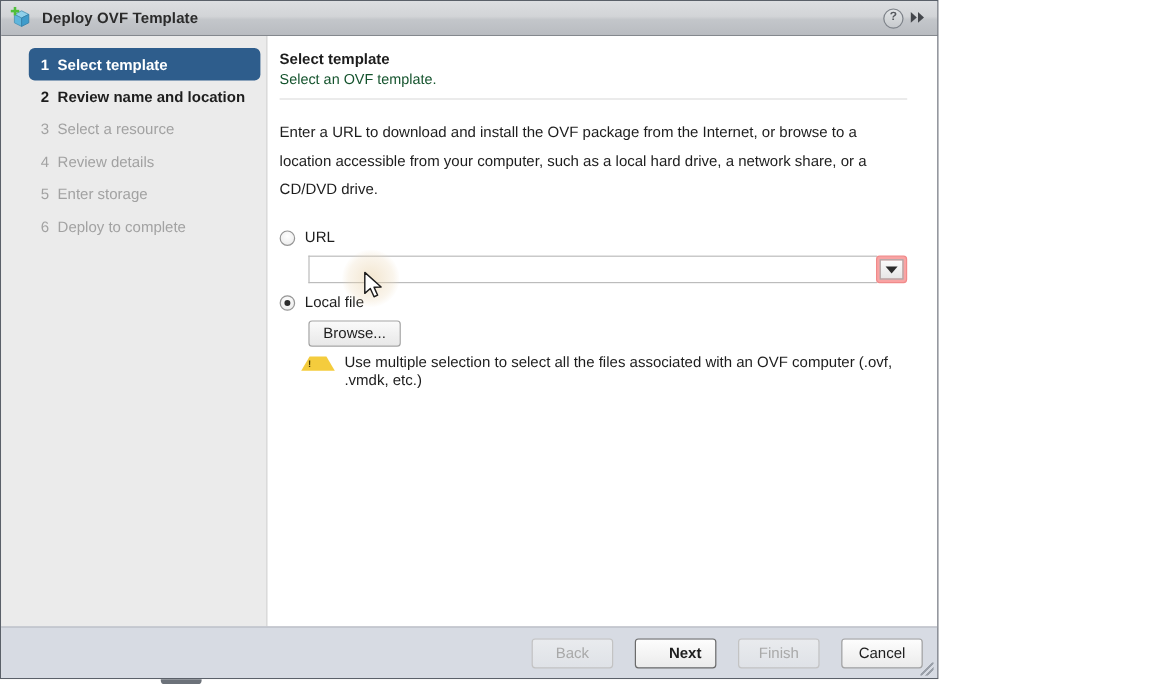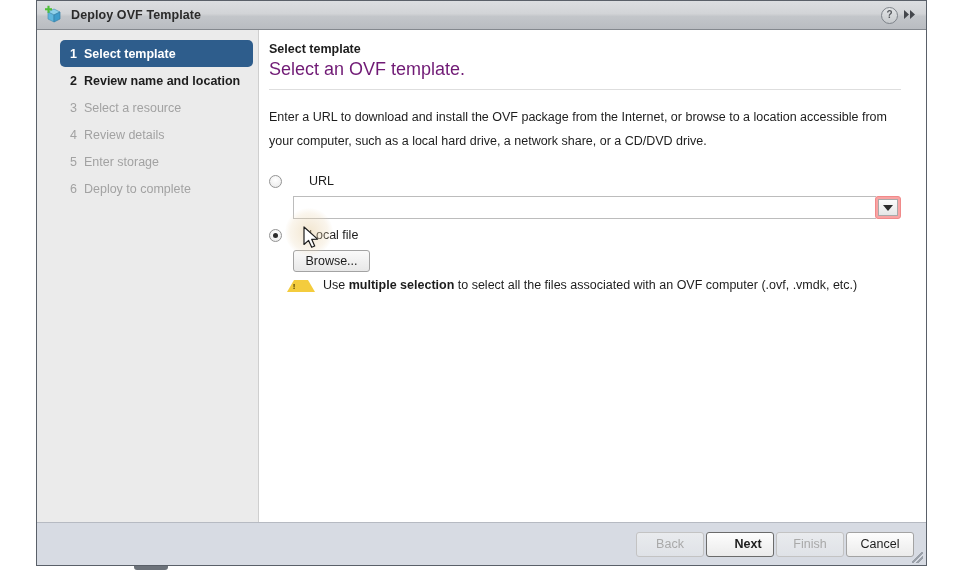--- a/index.html
+++ b/index.html
@@ -14,28 +14,27 @@
     font-size: 12px;
     color: #1d1d1d;
     overflow: hidden;
     position: relative;
   }
 
   
   #window {
     position: absolute;
     left: 0; top: 0;
-    width: 891px;
+    width: 782px;
     height: 566px;
     box-sizing: border-box;
     background: #ffffff;
     border: 1px solid #5a6069;
     display: flex;
     flex-direction: column;
-    margin-left: 36px;
   }
 
   
   #titlebar {
     height: 29px;
     flex: 0 0 29px;
     background: linear-gradient(to bottom, #dcdee1 0%, #d2d4d7 45%, #c3c6ca 55%, #b9bcc1 100%);
     border-bottom: 1px solid #84888e;
     display: flex;
     align-items: center;
@@ -135,43 +134,42 @@
     box-sizing: border-box;
     min-width: 0;
   }
   .sec-title {
     font-size: 12.5px;
     font-weight: bold;
     color: #1d1d1d;
     margin-bottom: 3px;
   }
   .sec-sub {
-    font-size: 18px;
-    color: #701a75;
+    font-size: 12px;
+    color: #14532d;
   }
   .hr {
     border-top: 1px solid #dedede;
     margin: 9px 0 15px 0;
   }
   .para {
     font-size: 12.5px;
     line-height: 24px;
     color: #1d1d1d;
     margin-bottom: 19px;
     max-width: 712px;
   }
 
   
   .radio-row {
     display: flex;
     align-items: center;
     height: 18px;
     margin-bottom: 6px;
     cursor: pointer;
-    gap: 19px;
   }
   .radio {
     width: 13px; height: 13px;
     border-radius: 50%;
     border: 1px solid #949494;
     background: radial-gradient(circle at 50% 35%, #ffffff 0%, #efefef 70%, #e2e2e2 100%);
     margin-right: 8px;
     flex: 0 0 13px;
     position: relative;
     box-sizing: border-box;
@@ -272,33 +270,33 @@
     font-weight: bold;
     color: #4a3c00;
     line-height: 9px;
     text-align: center;
   }
   .warn-text {
     font-size: 12.5px;
     color: #1d1d1d;
     line-height: 15px;
   }
-  .warn-text b { font-weight: bold; }
+  .warn-text b { font-weight: normal; }
 
   
   #footer {
     flex: 0 0 42px;
     height: 42px;
     background: #d7dbe3;
     border-top: 1px solid #b6bac2;
     display: flex;
     align-items: center;
     justify-content: flex-end;
     padding-right: 12px;
-    gap: 2px;
+    gap: 18px;
     position: relative;
   }
   .fbtn {
     width: 68px;
     height: 25px;
     border: 1px solid #a3a3a3;
     border-radius: 3px;
     background: linear-gradient(to bottom, #fdfdfd, #ebebeb);
     font-family: "Liberation Sans", sans-serif;
     font-size: 12.5px;

